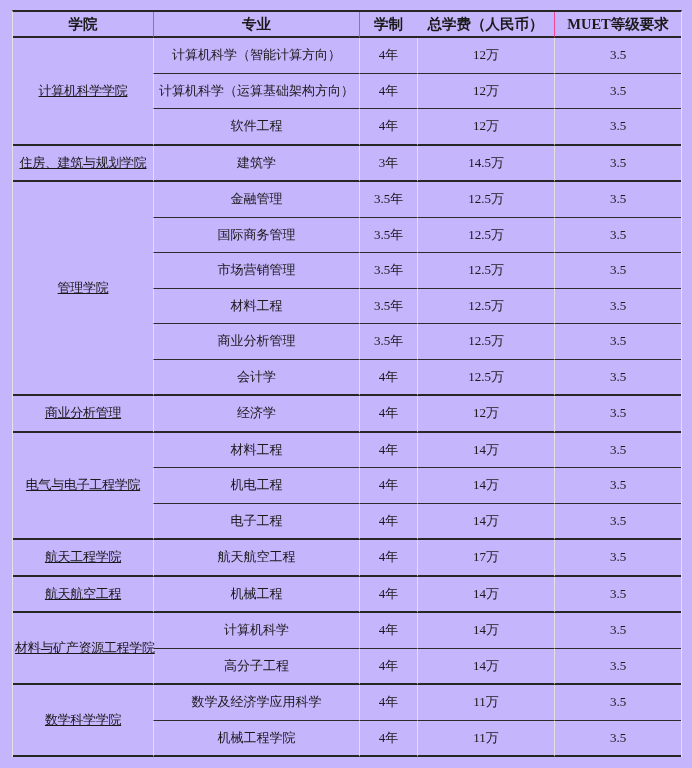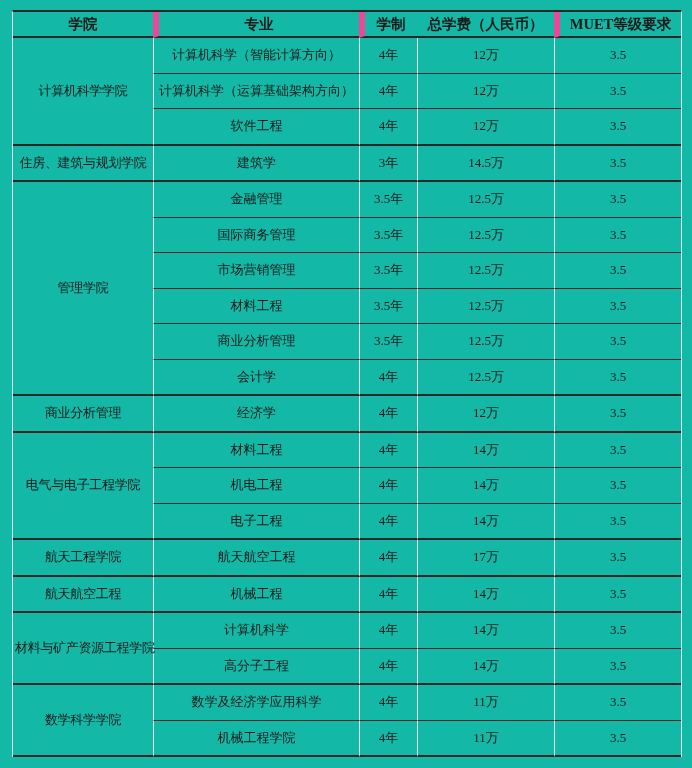--- a/index.html
+++ b/index.html
@@ -4,21 +4,21 @@
 <style>
   html, body {
     margin: 0;
     padding: 0;
     background: #ffffff;
   }
   .page {
     position: relative;
     width: 692px;
     height: 768px;
-    background: #14b8a6;
+    background: #c4b5fd;
     font-family: "Liberation Serif", "DejaVu Serif", serif;
     color: #1a1a1a;
     overflow: hidden;
   }
   table.fees {
     position: absolute;
     left: 12px;
     top: 10px;
     width: 668px;
     table-layout: fixed;
@@ -38,38 +38,39 @@
     height: 24px;
     font-size: 14.5px;
     font-weight: bold;
     text-align: center;
     vertical-align: middle;
     border-bottom: 2.5px solid #262626;
     padding: 0 2px;
     white-space: nowrap;
     overflow: visible;
   }
-  th.col-major, th.col-duration, th.col-muet { border-left: 6px solid #ec4899; }
+  th.col-major, th.col-duration, th.col-muet { border-left: 1px solid #ec4899; }
   
   th.col-tuition { border-left: none; }
 
   td {
     height: 34.5px;
     font-size: 13px;
     text-align: center;
     vertical-align: middle;
     padding: 0 2px;
     border-bottom: 1.5px solid #2b2b2b;
     white-space: nowrap;
     overflow: visible;
   }
   td.major, td.duration, td.tuition, td.muet { border-left: 1px solid #e2e2e2; }
   td.college {
     border-bottom: 2px solid #262626;
     letter-spacing: -0.3px;
+    text-decoration: underline;
   }
   tr.group-end td { border-bottom-width: 2px; border-bottom-color: #262626; }
 </style>
 </head>
 <body>
 
 <div class="page">
   <table class="fees">
     <colgroup>
       <col class="c-college">

